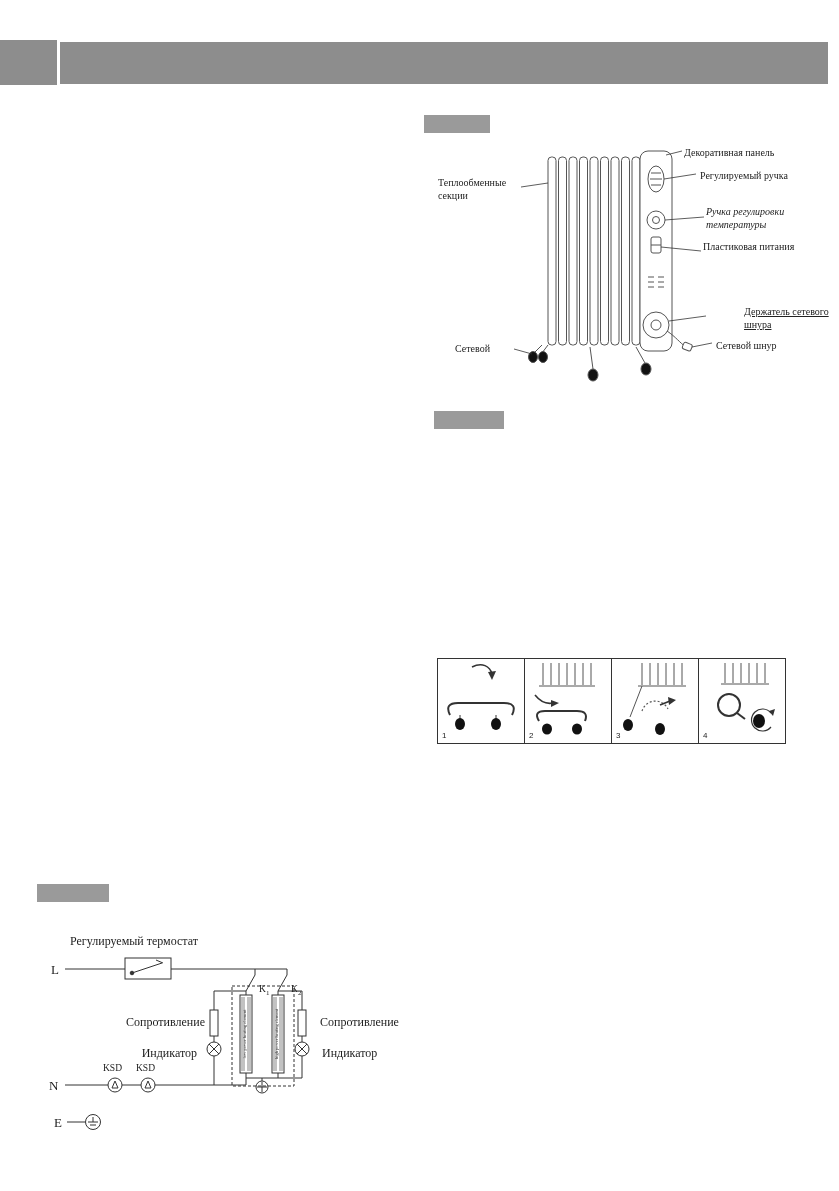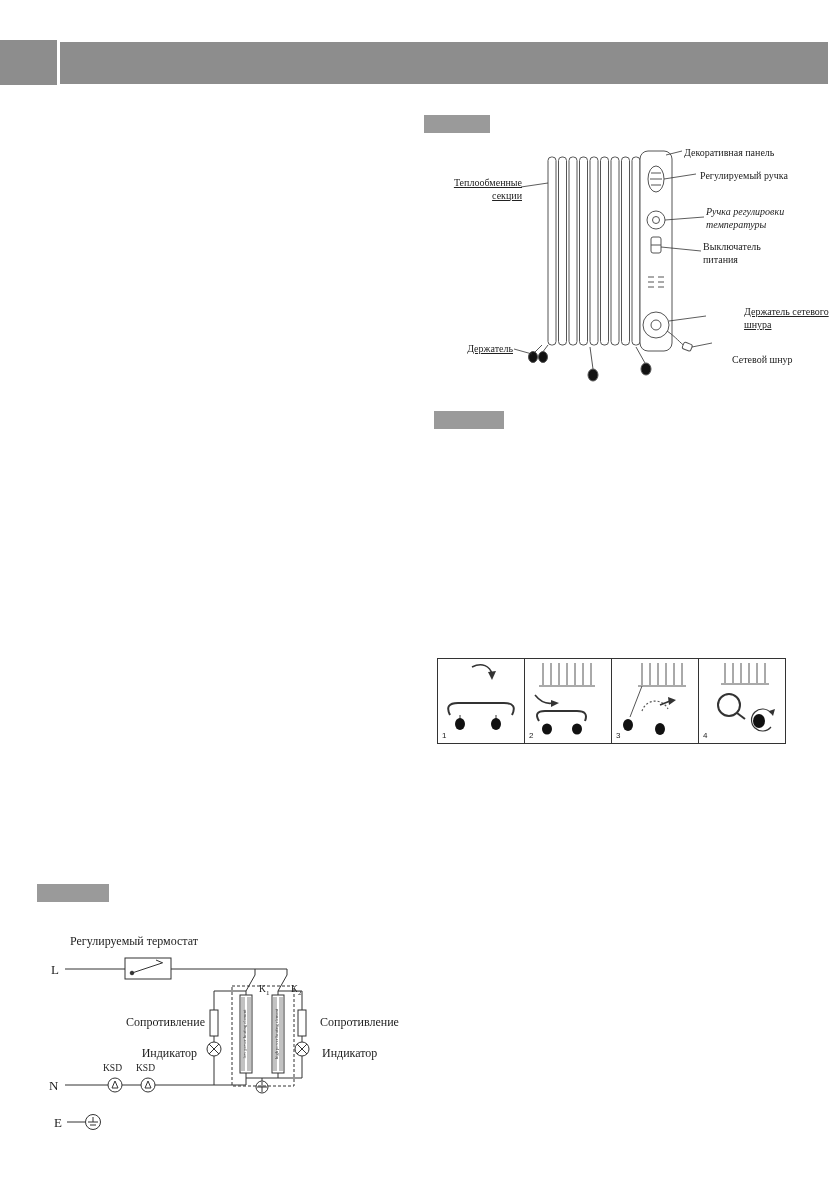--- a/index.html
+++ b/index.html
@@ -5,21 +5,21 @@
   html,body{margin:0;padding:0;background:#ffffff;}
   .page{position:relative;width:839px;height:1191px;background:#ffffff;overflow:hidden;
         font-family:"Liberation Serif", serif;color:#1c1c1c;}
   .hdr-block{position:absolute;left:0;top:40px;width:57px;height:45px;background:#8d8d8d;}
   .hdr-bar{position:absolute;left:60px;top:42px;width:768px;height:42px;background:#8d8d8d;}
   .badge{position:absolute;background:#9a9a9a;}
   .badge1{left:424px;top:115px;width:66px;height:18px;}
   .badge2{left:434px;top:411px;width:70px;height:18px;}
   .badge3{left:37px;top:884px;width:72px;height:18px;}
   .lbl{position:absolute;font-size:10px;line-height:13px;color:#222;}
-  .lbl.r{text-align:right;text-decoration:underline;}
+  .lbl.r{}
   .device-svg{position:absolute;left:430px;top:135px;}
   .assembly{position:absolute;left:437px;top:658px;display:flex;}
   .panel{width:88px;height:86px;border:1px solid #333;box-sizing:border-box;background:#fff;}
   .panel + .panel{margin-left:-1px;}
   .circuit-svg{position:absolute;left:35px;top:918px;}
   svg text{font-family:"Liberation Serif", serif;fill:#1c1c1c;}
   .ct{font-size:12px;}
   .ct-big{font-size:13px;}
   .ct-sm{font-size:9.5px;}
   .ct-sub{font-size:7px;}
@@ -87,27 +87,27 @@
       <line x1="236" y1="20" x2="252" y2="16"></line>
       <line x1="234" y1="44" x2="266" y2="39"></line>
       <line x1="235" y1="85" x2="274" y2="82"></line>
       <line x1="231" y1="112" x2="271" y2="116"></line>
       <line x1="239" y1="186" x2="276" y2="181"></line>
       <line x1="262" y1="212" x2="282" y2="208"></line>
     </g>
   </svg>
 
   <div class="lbl r" style="left:438px;top:176px;width:84px;">Теплообменные секции</div>
-  <div class="lbl r" style="left:455px;top:342px;width:58px;">Держатель</div>
+  <div class="lbl r" style="left:455px;top:342px;width:58px;">Сетевой</div>
   <div class="lbl" style="left:684px;top:146px;width:140px;">Декоративная панель</div>
   <div class="lbl" style="left:700px;top:169px;width:130px;">Регулируемый ручка</div>
   <div class="lbl" style="left:706px;top:205px;width:112px;font-style:italic;">Ручка регулировки температуры</div>
-  <div class="lbl" style="left:703px;top:240px;width:92px;">Выключатель питания</div>
+  <div class="lbl" style="left:703px;top:240px;width:92px;">Пластиковая питания</div>
   <div class="lbl" style="left:744px;top:305px;width:108px;text-decoration:underline;">Держатель сетевого шнура</div>
-  <div class="lbl" style="left:716px;top:353px;width:100px;margin-left:16px;">Сетевой шнур</div>
+  <div class="lbl" style="left:716px;top:339px;width:100px;">Сетевой шнур</div>
 
   <div class="assembly">
     <div class="panel">
       <svg width="86" height="84" viewBox="0 0 86 84">
         <path d="M34,8 C44,3 52,7 54,15" stroke="#333" stroke-width="1.6" fill="none"></path>
         <polygon points="50,13 58,12 54,21" fill="#333"></polygon>
         <path d="M12,56 q-6,-12 8,-12 h46 q14,0 8,12" stroke="#333" stroke-width="2" fill="none"></path>
         <line x1="22" y1="56" x2="22" y2="60" stroke="#333"></line>
         <line x1="58" y1="56" x2="58" y2="60" stroke="#333"></line>
         <ellipse cx="22" cy="65" rx="5" ry="6" fill="#111"></ellipse>

